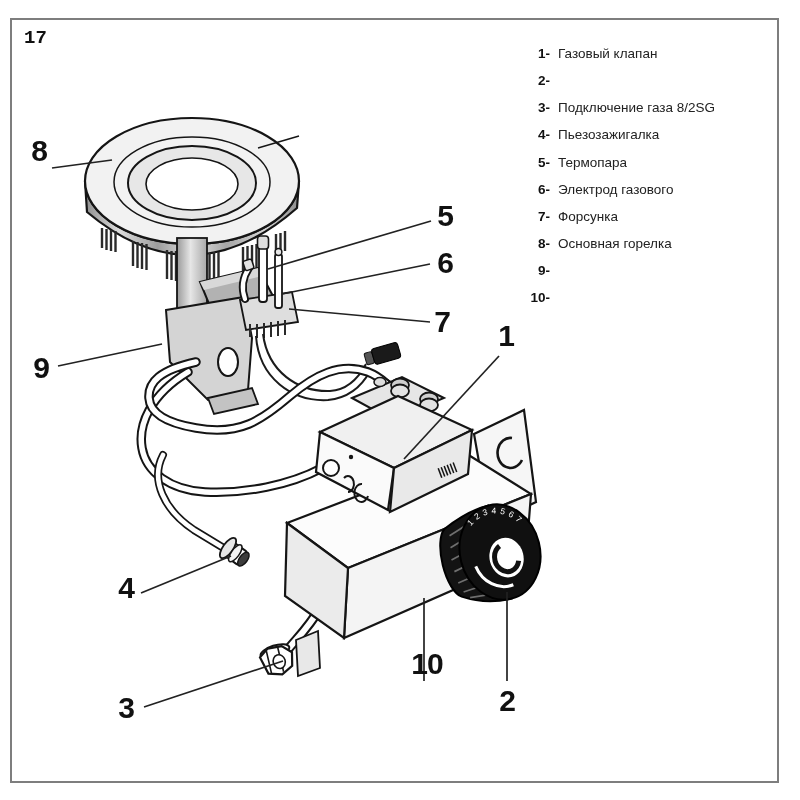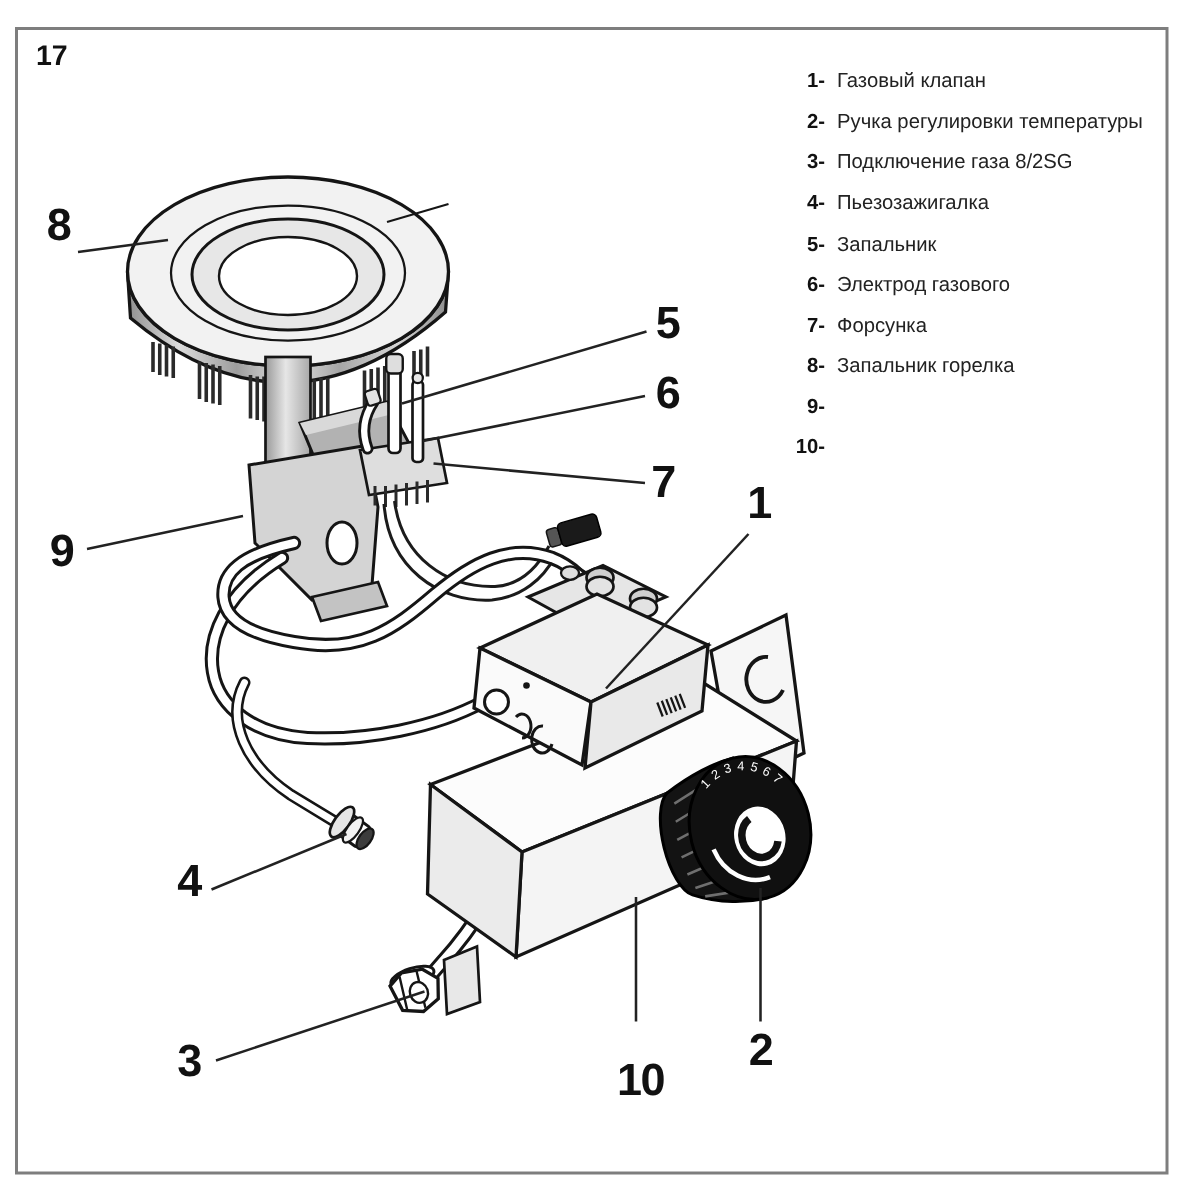--- a/index.html
+++ b/index.html
@@ -1,20 +1,20 @@
 <!DOCTYPE html>
 <html><head>
 <meta charset="utf-8">
 <style>
   html,body{margin:0;padding:0;background:#ffffff;}
   body{width:800px;height:800px;position:relative;overflow:hidden;
        font-family:"Liberation Sans", sans-serif;color:#1a1a1a;}
   .frame{position:absolute;left:10px;top:18px;width:765px;height:761px;
          border:2px solid #7e7e7e;background:#ffffff;}
-  .page-num{position:absolute;left:24px;top:27px;font-size:19px;font-weight:700;color:#111;}
+  .page-num{position:absolute;left:24px;top:27px;font-size:19px;font-weight:700;color:#111;font-family:Liberation Mono, monospace;}
   .legend{position:absolute;left:524px;top:46px;width:250px;}
   .legend-row{display:flex;align-items:flex-start;height:27.15px;font-size:13.5px;line-height:16px;}
   .legend-num{width:26px;text-align:right;font-weight:700;flex:0 0 26px;color:#111;}
   .legend-label{margin-left:8px;color:#222;}
   .callout{position:absolute;font-size:30px;font-weight:700;color:#111;
            transform:translate(-50%,-50%);letter-spacing:-1px;}
   svg{position:absolute;left:0;top:0;}
   .diagram-line{stroke:#151515;fill:none;}
 </style>
 </head>
@@ -23,45 +23,44 @@
 <div class="frame"></div>
 <div class="page-num">17</div>
 
 <div class="legend">
   <div class="legend-row">
     <span class="legend-num">1-</span>
     <span class="legend-label">Газовый клапан</span>
   </div>
   <div class="legend-row">
     <span class="legend-num">2-</span>
-    <span class="legend-label">Ручка регулировки температуры</span>
   </div>
   <div class="legend-row">
     <span class="legend-num">3-</span>
     <span class="legend-label">Подключение газа 8/2SG</span>
   </div>
   <div class="legend-row">
     <span class="legend-num">4-</span>
     <span class="legend-label">Пьезозажигалка</span>
   </div>
   <div class="legend-row">
     <span class="legend-num">5-</span>
-    <span class="legend-label">Запальник</span>
+    <span class="legend-label">Термопара</span>
   </div>
   <div class="legend-row">
     <span class="legend-num">6-</span>
     <span class="legend-label">Электрод газового</span>
   </div>
   <div class="legend-row">
     <span class="legend-num">7-</span>
     <span class="legend-label">Форсунка</span>
   </div>
   <div class="legend-row">
     <span class="legend-num">8-</span>
-    <span class="legend-label">Запальник горелка</span>
+    <span class="legend-label">Основная горелка</span>
   </div>
   <div class="legend-row">
     <span class="legend-num">9-</span>
   </div>
   <div class="legend-row">
     <span class="legend-num">10-</span>
   </div>
 </div>
 
 <svg width="800" height="800" viewBox="0 0 800 800">
@@ -278,14 +277,14 @@
 </svg>
 
 <div class="callout" style="left:39px;top:151px">8</div>
 <div class="callout" style="left:41px;top:368px">9</div>
 <div class="callout" style="left:445px;top:216px">5</div>
 <div class="callout" style="left:445px;top:263px">6</div>
 <div class="callout" style="left:442px;top:322px">7</div>
 <div class="callout" style="left:506px;top:336px">1</div>
 <div class="callout" style="left:126px;top:588px">4</div>
 <div class="callout" style="left:126px;top:708px">3</div>
-<div class="callout" style="left:427px;top:721px">10</div>
+<div class="callout" style="left:427px;top:664px">10</div>
 <div class="callout" style="left:507px;top:701px">2</div>
 
 </body></html>

